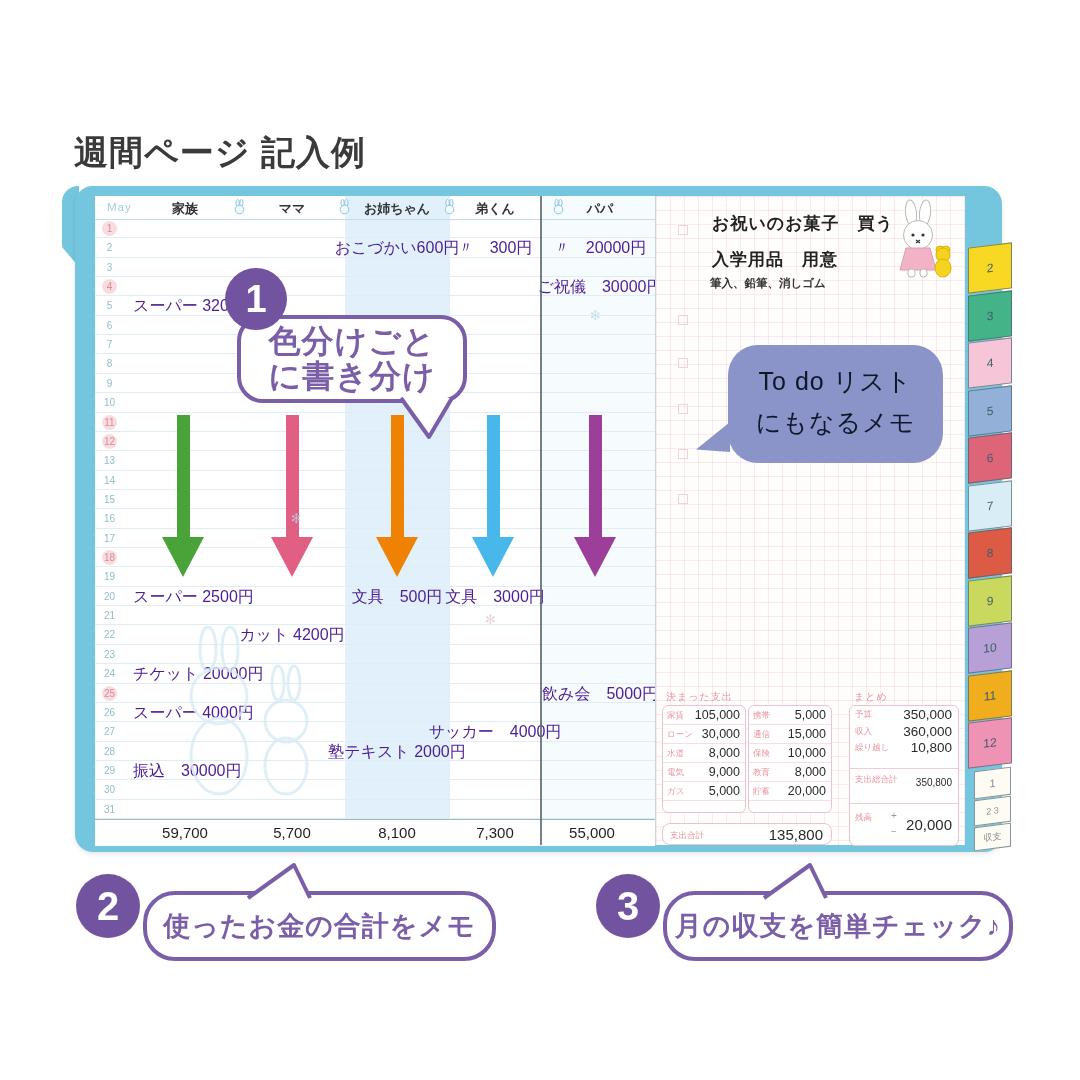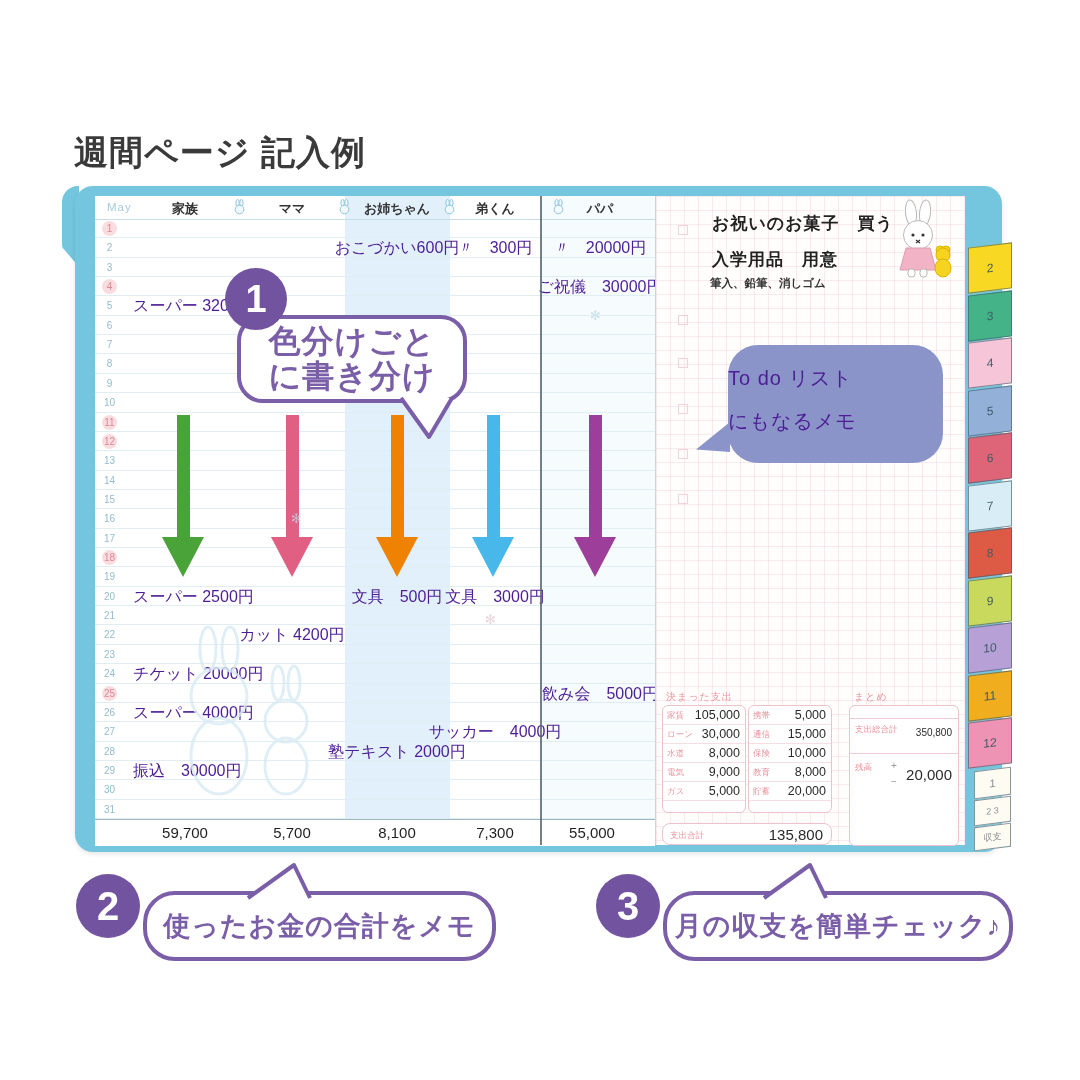--- a/index.html
+++ b/index.html
@@ -39,23 +39,23 @@
   
   .memo{position:absolute;left:561px;top:0;width:309px;height:649px;background:#fffefd;
         background-image:linear-gradient(rgba(236,178,188,.26) 1px,transparent 1px),
                          linear-gradient(90deg,rgba(236,178,188,.26) 1px,transparent 1px);
         background-size:14px 14px;}
   .memo-line1{position:absolute;left:56px;top:16px;font-size:17px;font-weight:600;color:#222;letter-spacing:1px;white-space:nowrap;}
   .memo-line2{position:absolute;left:56px;top:52px;font-size:17px;font-weight:600;color:#222;letter-spacing:1px;white-space:nowrap;}
   .memo-line3{position:absolute;left:54px;top:80px;font-size:11.5px;font-weight:600;color:#333;white-space:nowrap;}
   .sq{position:absolute;left:22px;width:8px;height:8px;border:1.5px solid #efc4cd;opacity:.75;}
   .todo{position:absolute;left:72px;top:149px;width:215px;height:118px;background:#8b94c9;border-radius:30px;}
-  .todo-line{color:#4c1d95;font-size:20px;letter-spacing:1px;white-space:nowrap;}
+  .todo-line{color:#0f172a;font-size:25px;letter-spacing:1px;text-align:center;white-space:nowrap;}
   .todo-line.t1{margin-top:20px;}
-  .todo-line.t2{margin-top:16px;}
+  .todo-line.t2{margin-top:8px;}
   .todo-tail{position:absolute;left:40px;top:226px;width:34px;height:30px;background:#8b94c9;clip-path:polygon(0 92%,100% 0,100% 100%);}
   
   .tbl-title{position:absolute;font-size:10px;color:#e8959f;letter-spacing:1px;white-space:nowrap;}
   .febox{position:absolute;top:509px;width:84px;height:108px;background:#fff;border:1px solid #ecc3cc;border-radius:6px;box-sizing:border-box;overflow:hidden;}
   .frow{height:18px;border-bottom:1px solid #f6dee3;position:relative;}
   .flab{position:absolute;left:4px;top:4px;font-size:8.5px;color:#e8959f;}
   .fval{position:absolute;right:5px;top:2px;font-size:12.5px;color:#2a2a2a;}
   .febar{position:absolute;left:6px;top:627px;width:170px;height:22px;background:#fff;border:1px solid #ecc3cc;border-radius:8px;box-sizing:border-box;}
   .febar .flab{top:6px;left:7px;}
   .febar .fval{font-size:15px;top:2px;right:8px;font-weight:500;}
@@ -373,20 +373,34 @@
             <span class="fval">20,000</span>
           </div>
         </div>
       <div class="febar">
         <span class="flab">支出合計</span>
         <span class="fval">135,800</span>
       </div>
 
       <div class="tbl-title" style="left:198px;top:494px;">まとめ</div>
       <div class="sbox">
+        <div id="srows">
+            <div class="srow r1">
+              <span class="slab">予算</span>
+              <span class="sval">350,000</span>
+            </div>
+            <div class="srow r2">
+              <span class="slab">収入</span>
+              <span class="sval">360,000</span>
+            </div>
+            <div class="srow r3">
+              <span class="slab">繰り越し</span>
+              <span class="sval">10,800</span>
+            </div>
+          </div>
         <div class="srow spacer"></div>
         <div class="srow grand">
           <span class="slab">支出総合計</span>
           <span class="sval">350,800</span>
         </div>
         <div class="srow balance">
           <span class="slab">残高</span>
           <span class="signs">
             <i>+</i>
             <i>−</i>

